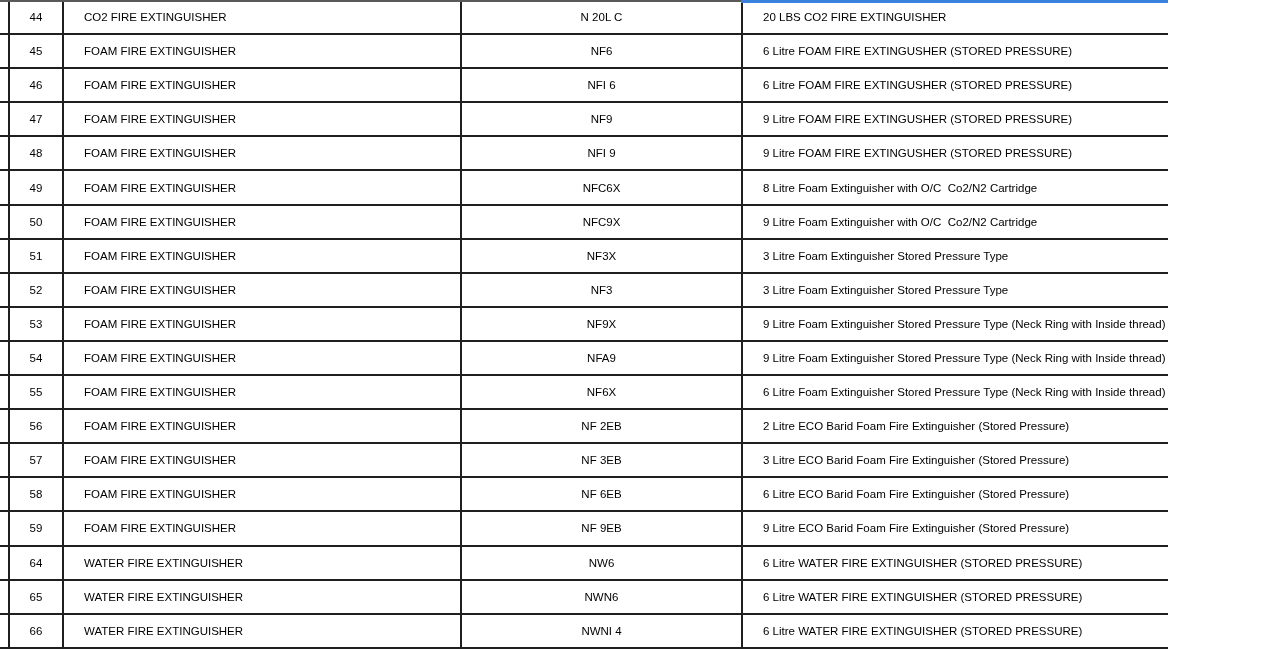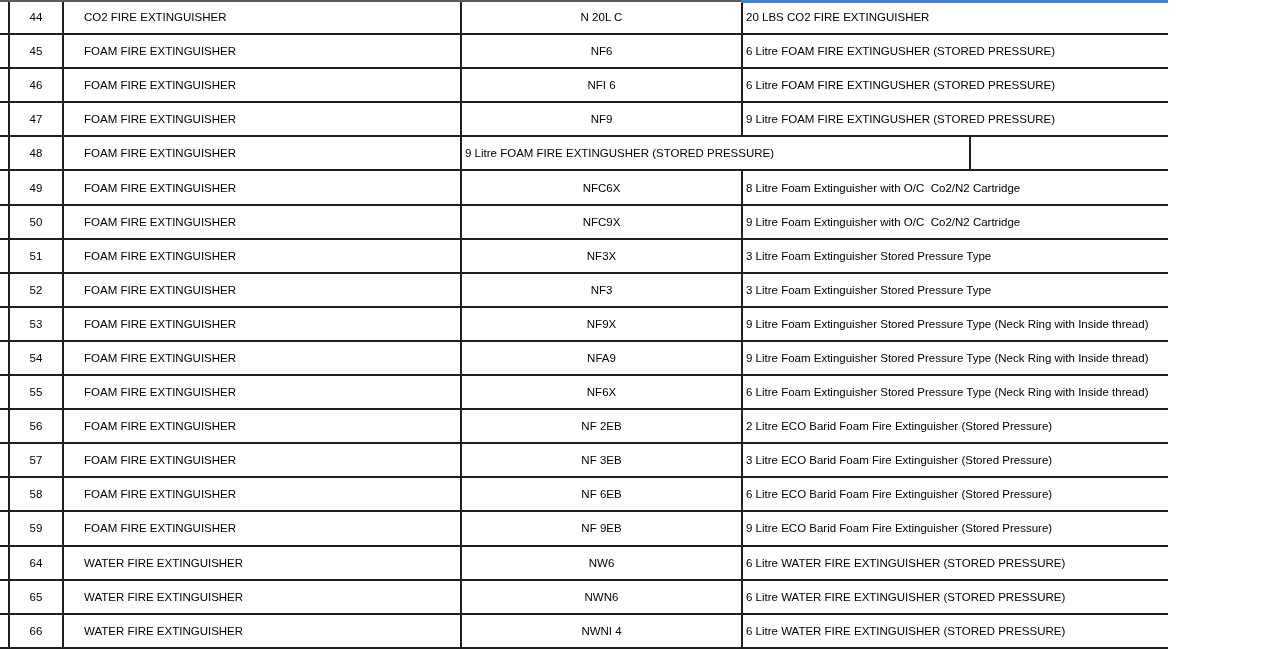--- a/index.html
+++ b/index.html
@@ -66,21 +66,21 @@
   }
   .c-model {
     width: 281px;
     border-left: 2px solid var(--border, #1f1f1f);
     justify-content: center;
     text-align: right;
   }
   .c-desc {
     width: 509px;
     border-left: 2px solid var(--border, #1f1f1f);
-    padding-left: 3px;
+    padding-left: 20px;
   }
   .c-edge-r {
     width: 31px;
     border-left: 2px solid var(--border, #1f1f1f);
   }
   
   .partial-row {
     height: 10px;
     border-bottom: none;
   }
@@ -126,20 +126,21 @@
       <div class="cell c-name">FOAM FIRE EXTINGUISHER</div>
       <div class="cell c-model">NF9</div>
       <div class="cell c-desc">9 Litre FOAM FIRE EXTINGUSHER (STORED PRESSURE)</div>
       <div class="cell c-edge-r"></div>
     </div>
 
     <div class="row">
       <div class="cell c-edge-l"></div>
       <div class="cell c-num">48</div>
       <div class="cell c-name">FOAM FIRE EXTINGUISHER</div>
+      <div class="cell c-model">NFI 9</div>
       <div class="cell c-desc">9 Litre FOAM FIRE EXTINGUSHER (STORED PRESSURE)</div>
       <div class="cell c-edge-r"></div>
     </div>
 
     <div class="row">
       <div class="cell c-edge-l"></div>
       <div class="cell c-num">49</div>
       <div class="cell c-name">FOAM FIRE EXTINGUISHER</div>
       <div class="cell c-model">NFC6X</div>
       <div class="cell c-desc">8 Litre Foam Extinguisher with O/C  Co2/N2 Cartridge</div>

